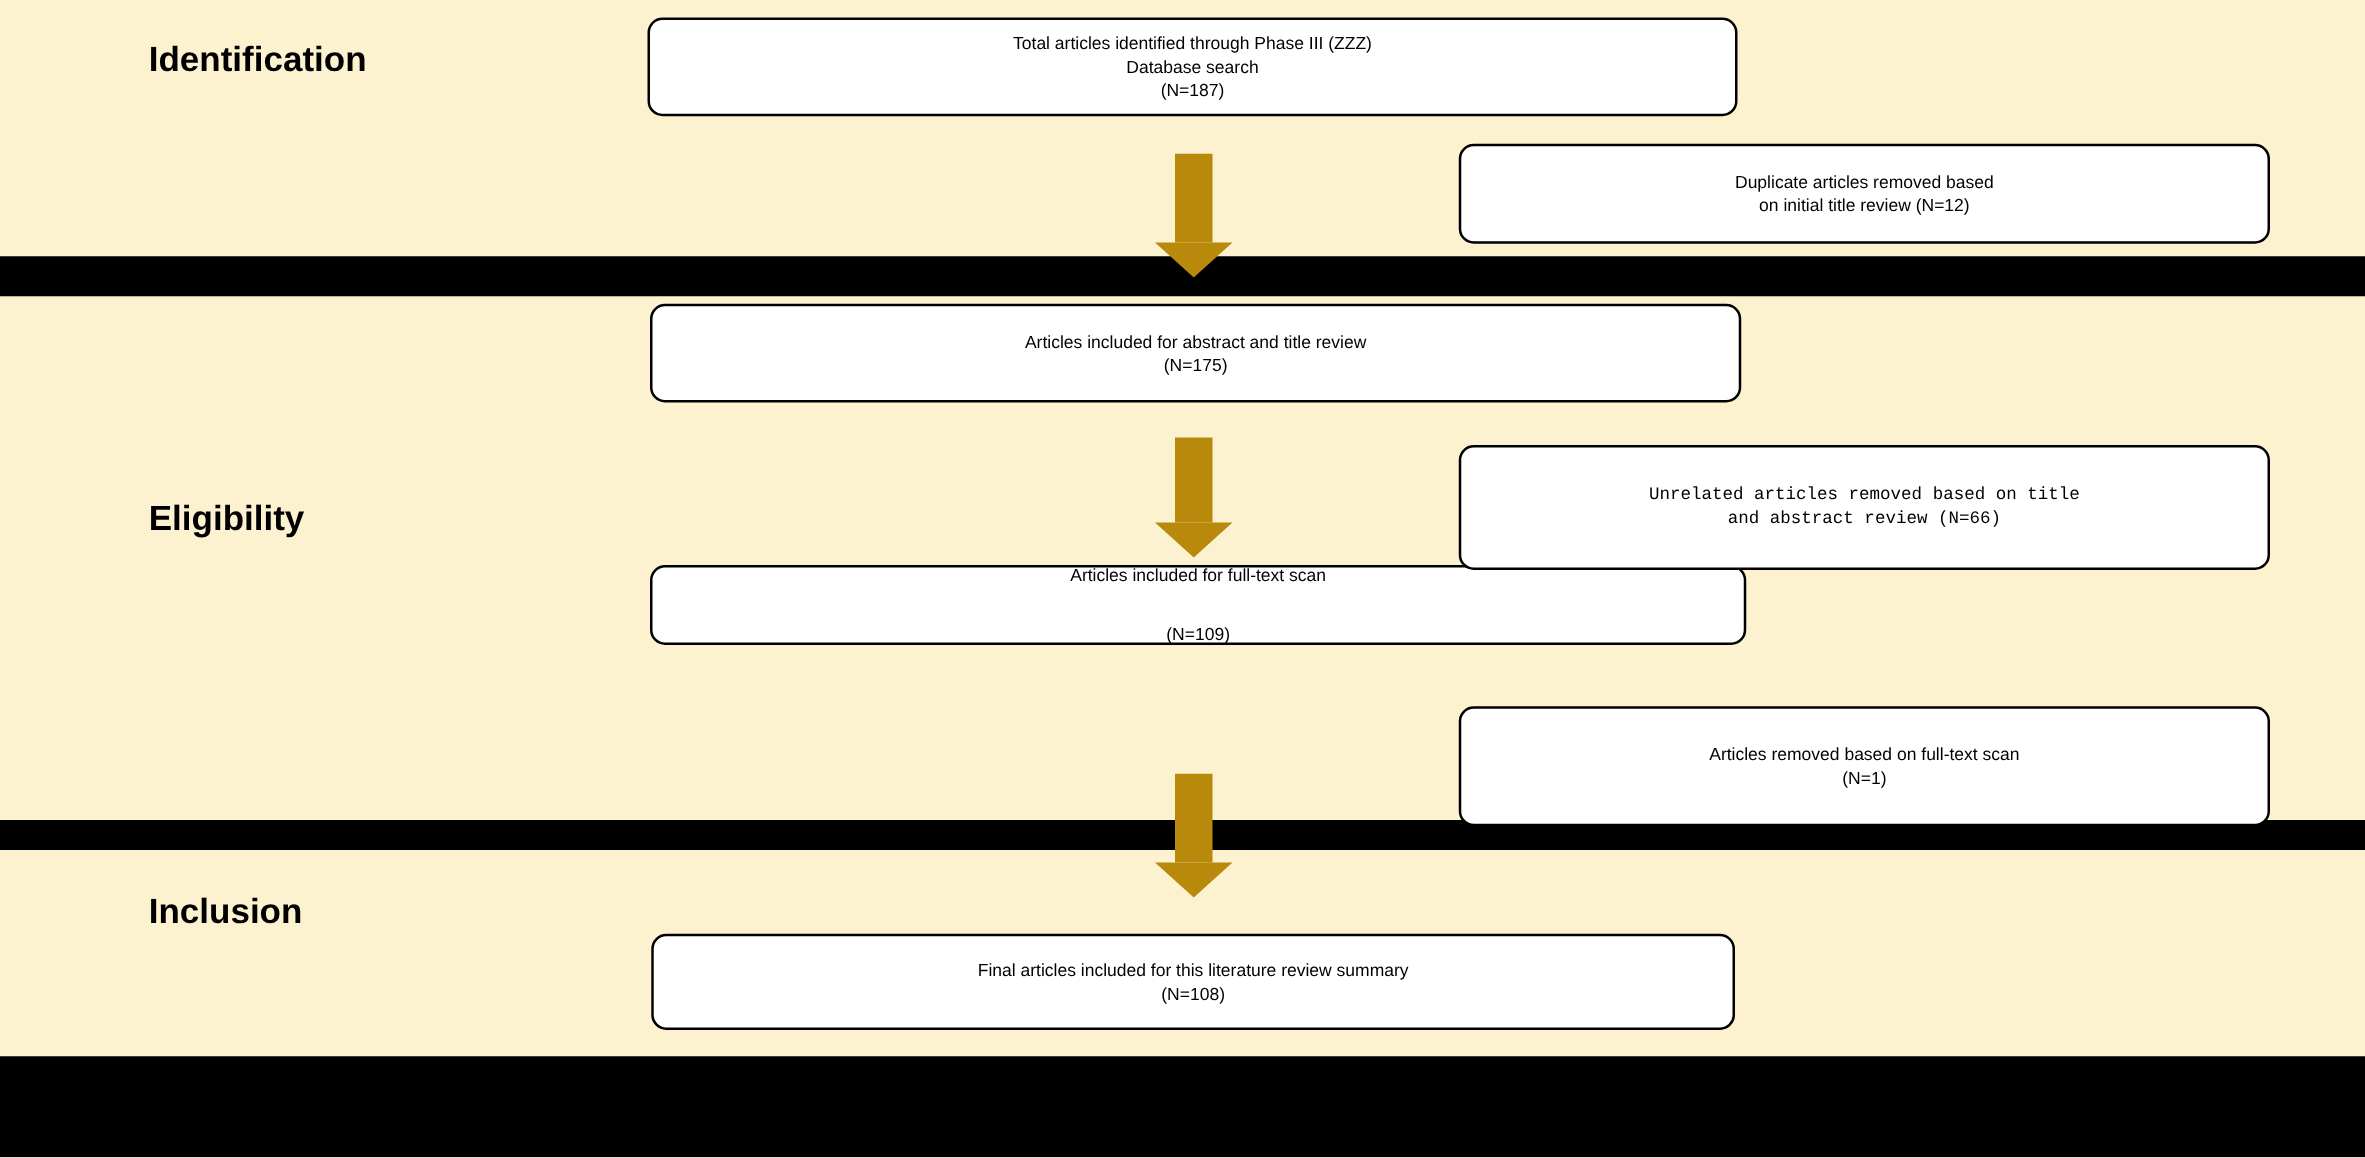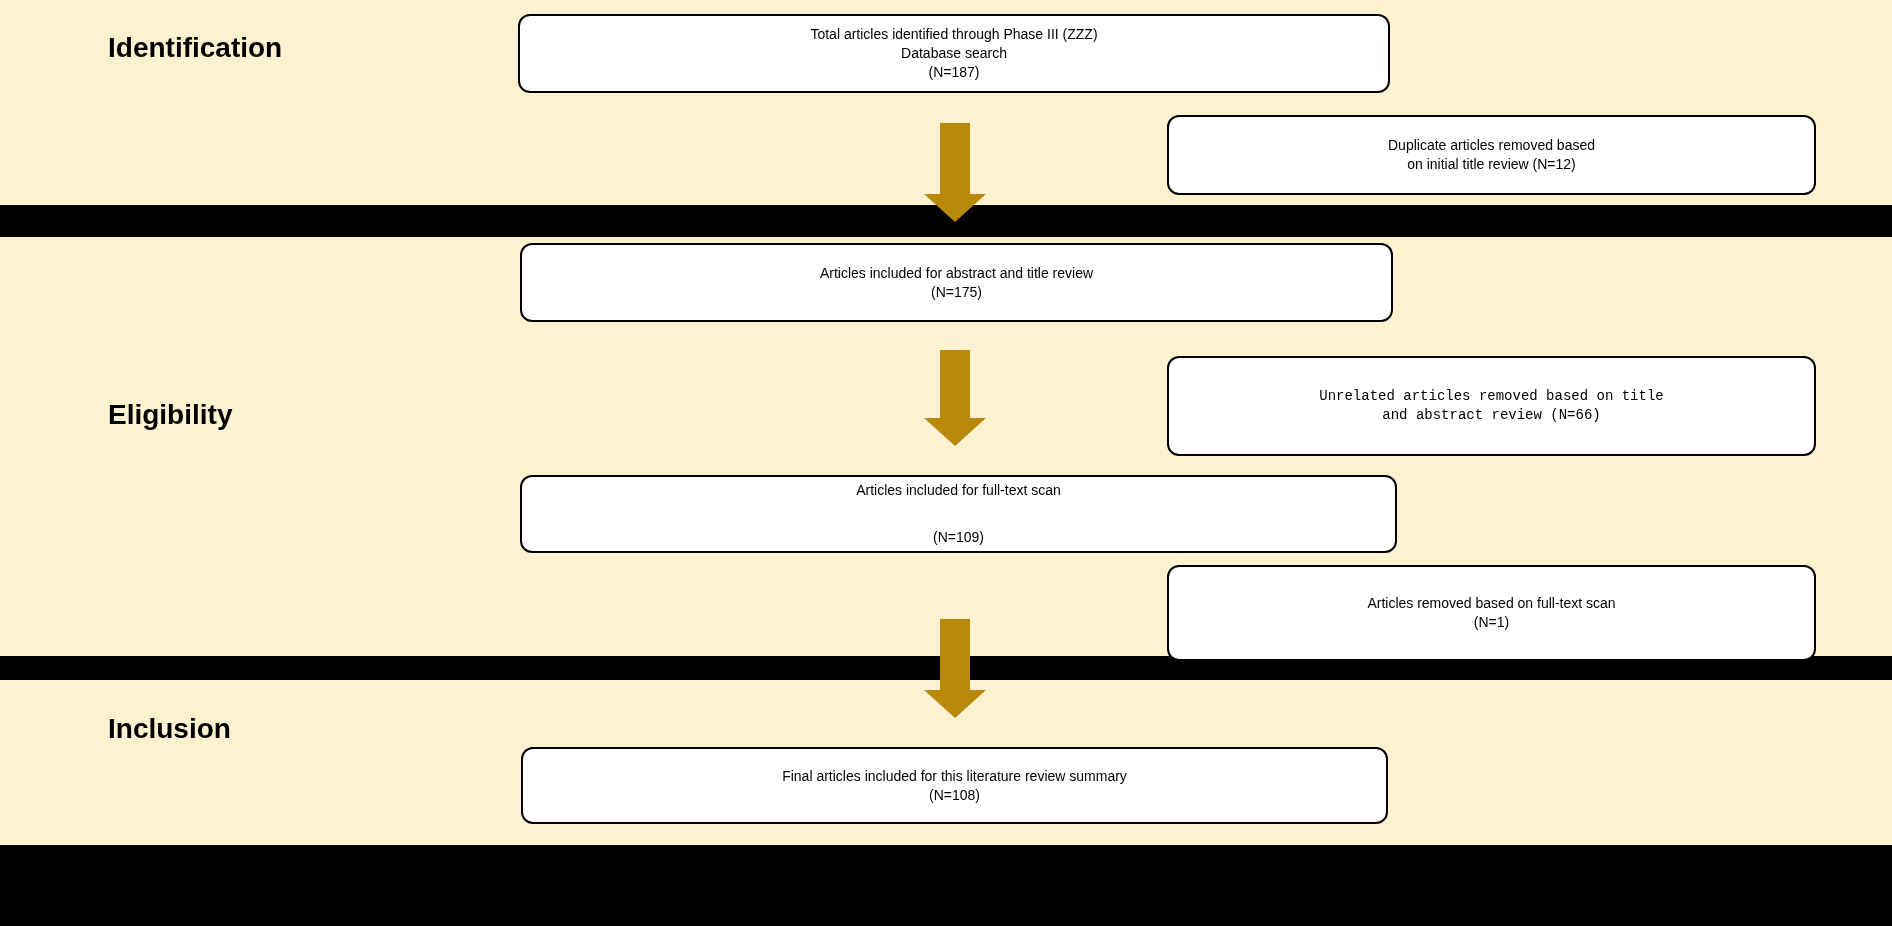--- a/index.html
+++ b/index.html
@@ -21,21 +21,21 @@
     width: 100%;
     background: var(--band, #000000);
     z-index: 1;
   }
   .band-1 { top: 205px; height: 32px; }
   .band-2 { top: 656px; height: 24px; }
   .band-bottom { top: 845px; height: 81px; }
 
   .stage-label {
     position: absolute;
-    left: 108px;
+    left: 119px;
     font-size: 28px;
     font-weight: 700;
     line-height: 42px;
     letter-spacing: 0px;
     z-index: 3;
     white-space: nowrap;
   }
   .stage-identification { top: 27px; }
   .stage-screening { top: 394px; }
   .stage-inclusion { top: 708px; }
@@ -51,21 +51,21 @@
     justify-content: center;
     text-align: left;
     font-size: 14px;
     line-height: 19px;
     z-index: 3;
     padding: 4px 10px;
   }
 
   .main-box-1 { left: 518px; top: 14px;  width: 872px; height: 79px; }
   .main-box-2 { left: 520px; top: 243px; width: 873px; height: 79px; }
-  .main-box-3 { left: 520px; top: 475px; width: 877px; height: 78px; gap: 28px; }
+  .main-box-3 { left: 520px; top: 452px; width: 877px; height: 64px; gap: 28px; }
   .main-box-4 { left: 521px; top: 747px; width: 867px; height: 77px; }
 
   .side-box   { left: 1134px; width: 649px; margin-left: 33px; }
   .side-box-1 { top: 115px; height: 80px; }
   .side-box-2 { top: 356px; height: 100px; font-family: Liberation Mono, monospace; }
   .side-box-3 { top: 565px; height: 96px; }
 
   .down-arrow {
     position: absolute;
     width: 62px;

